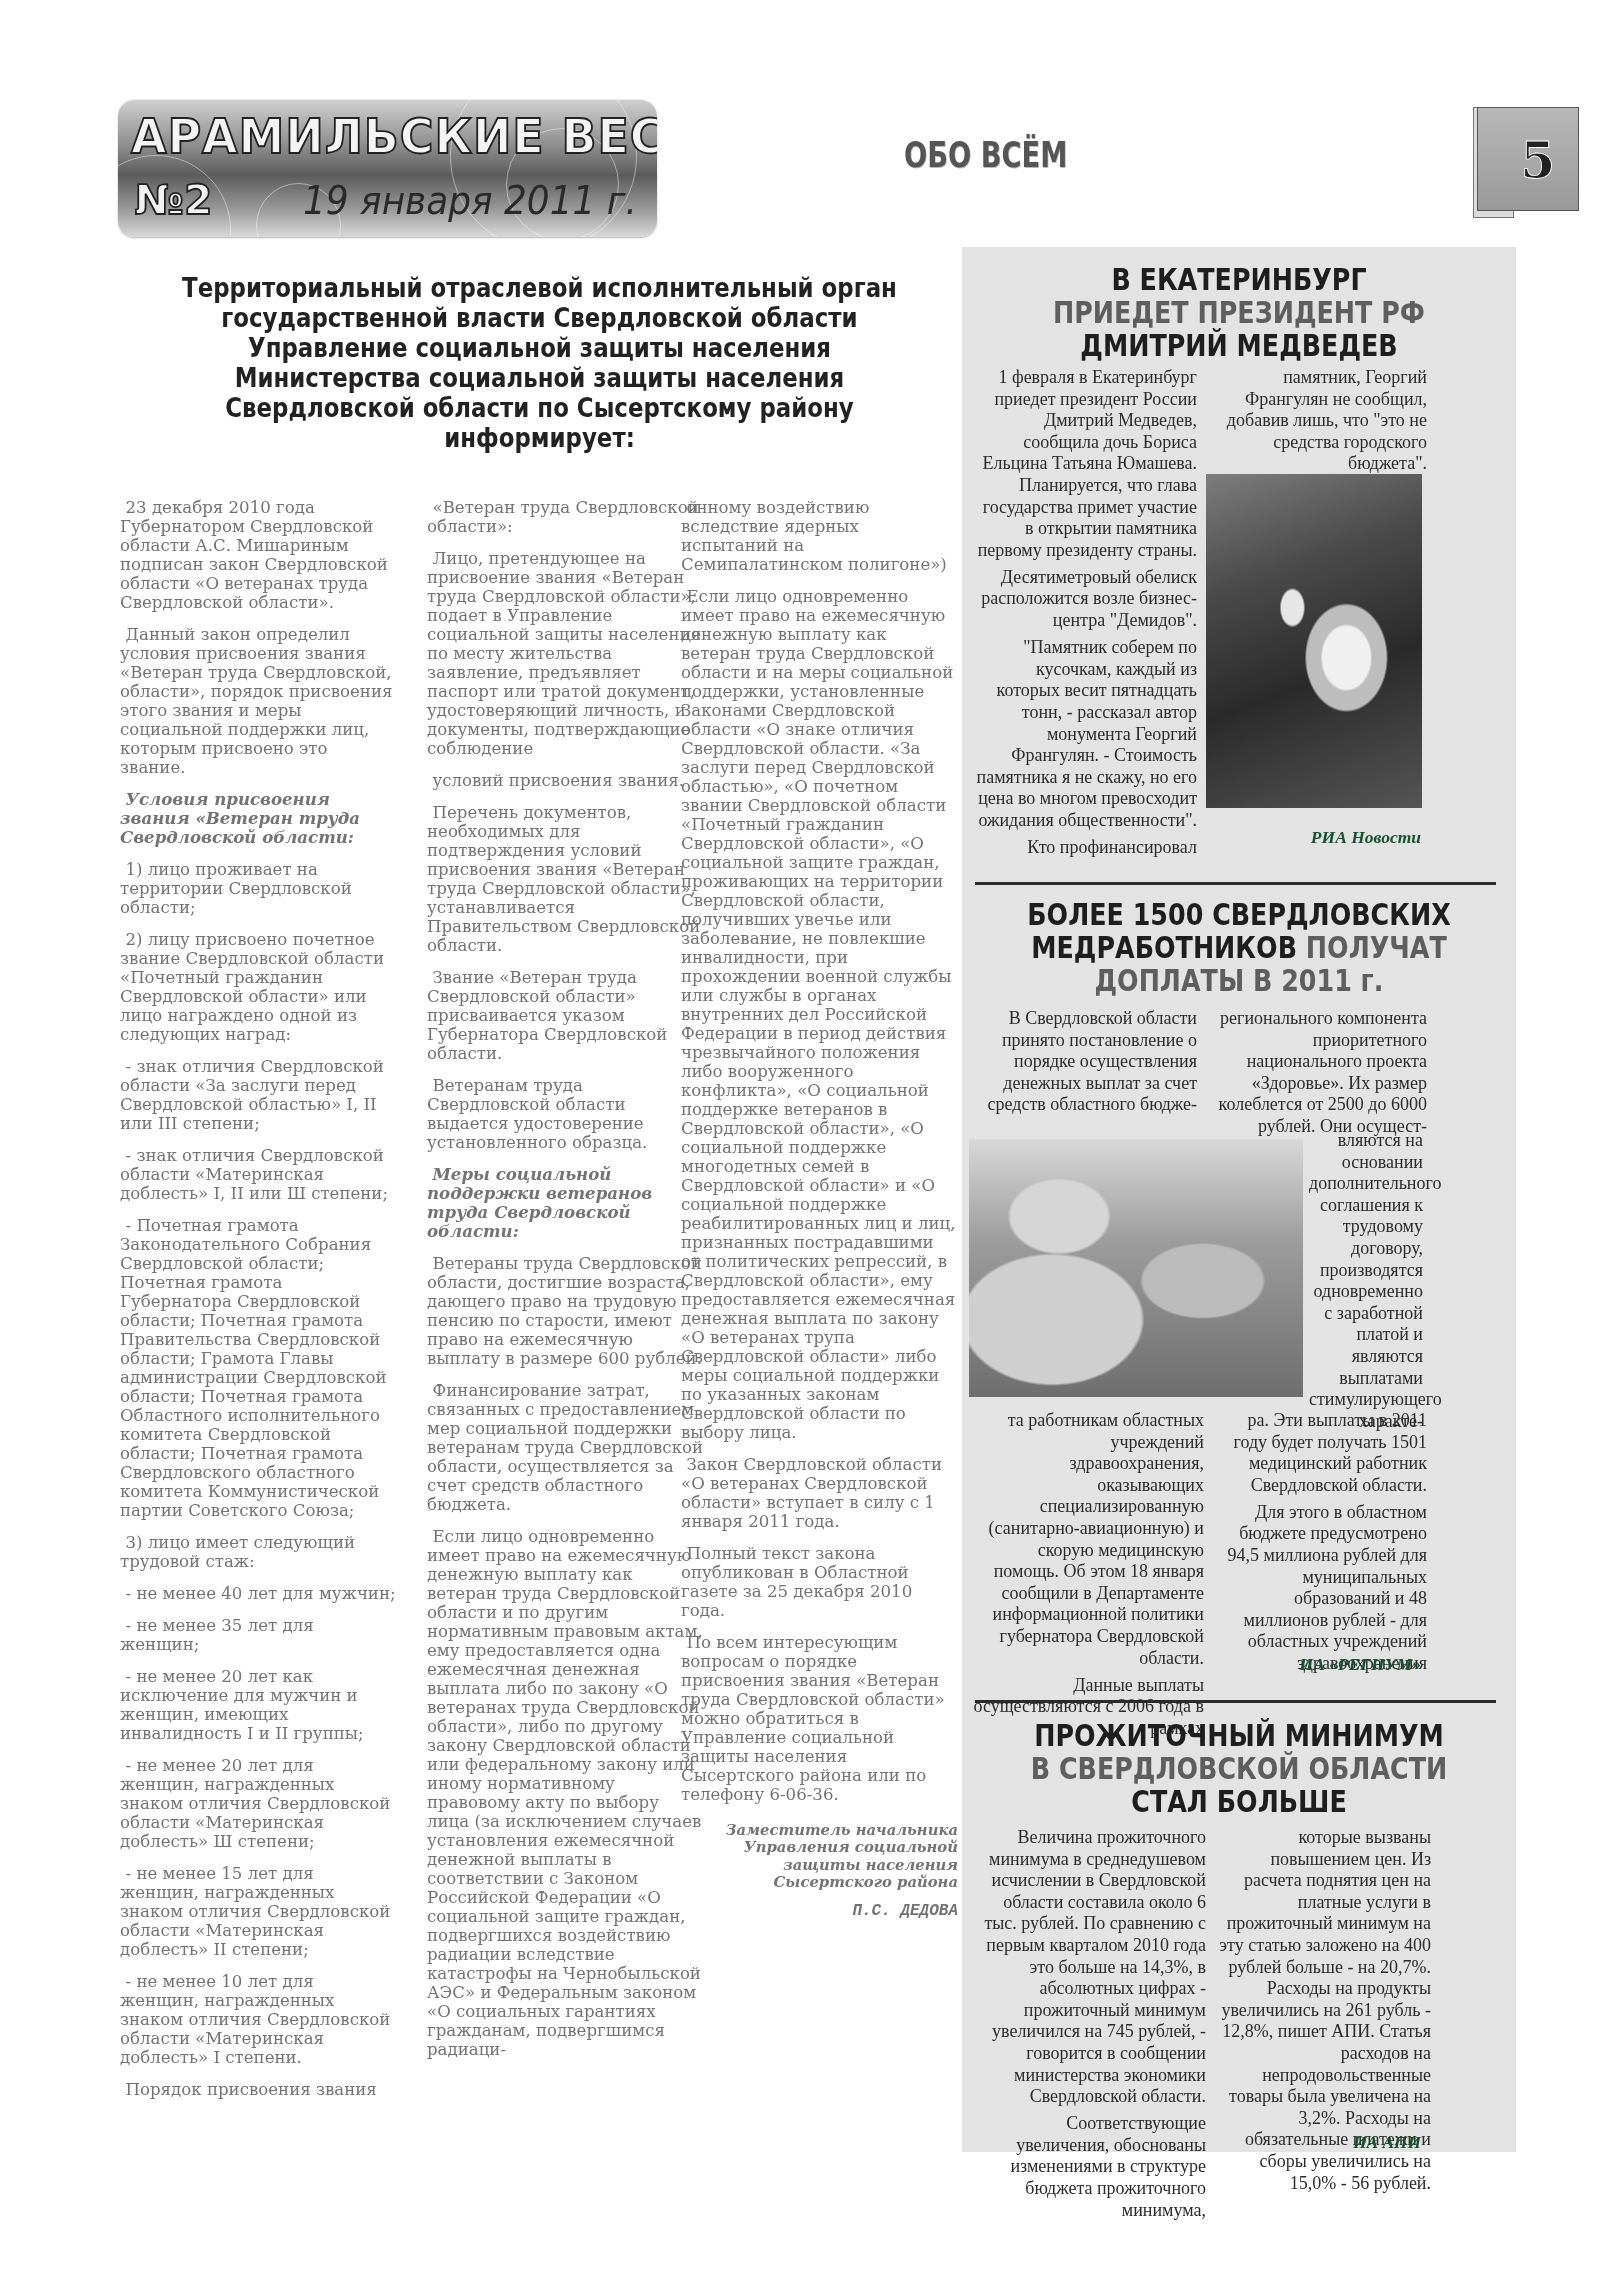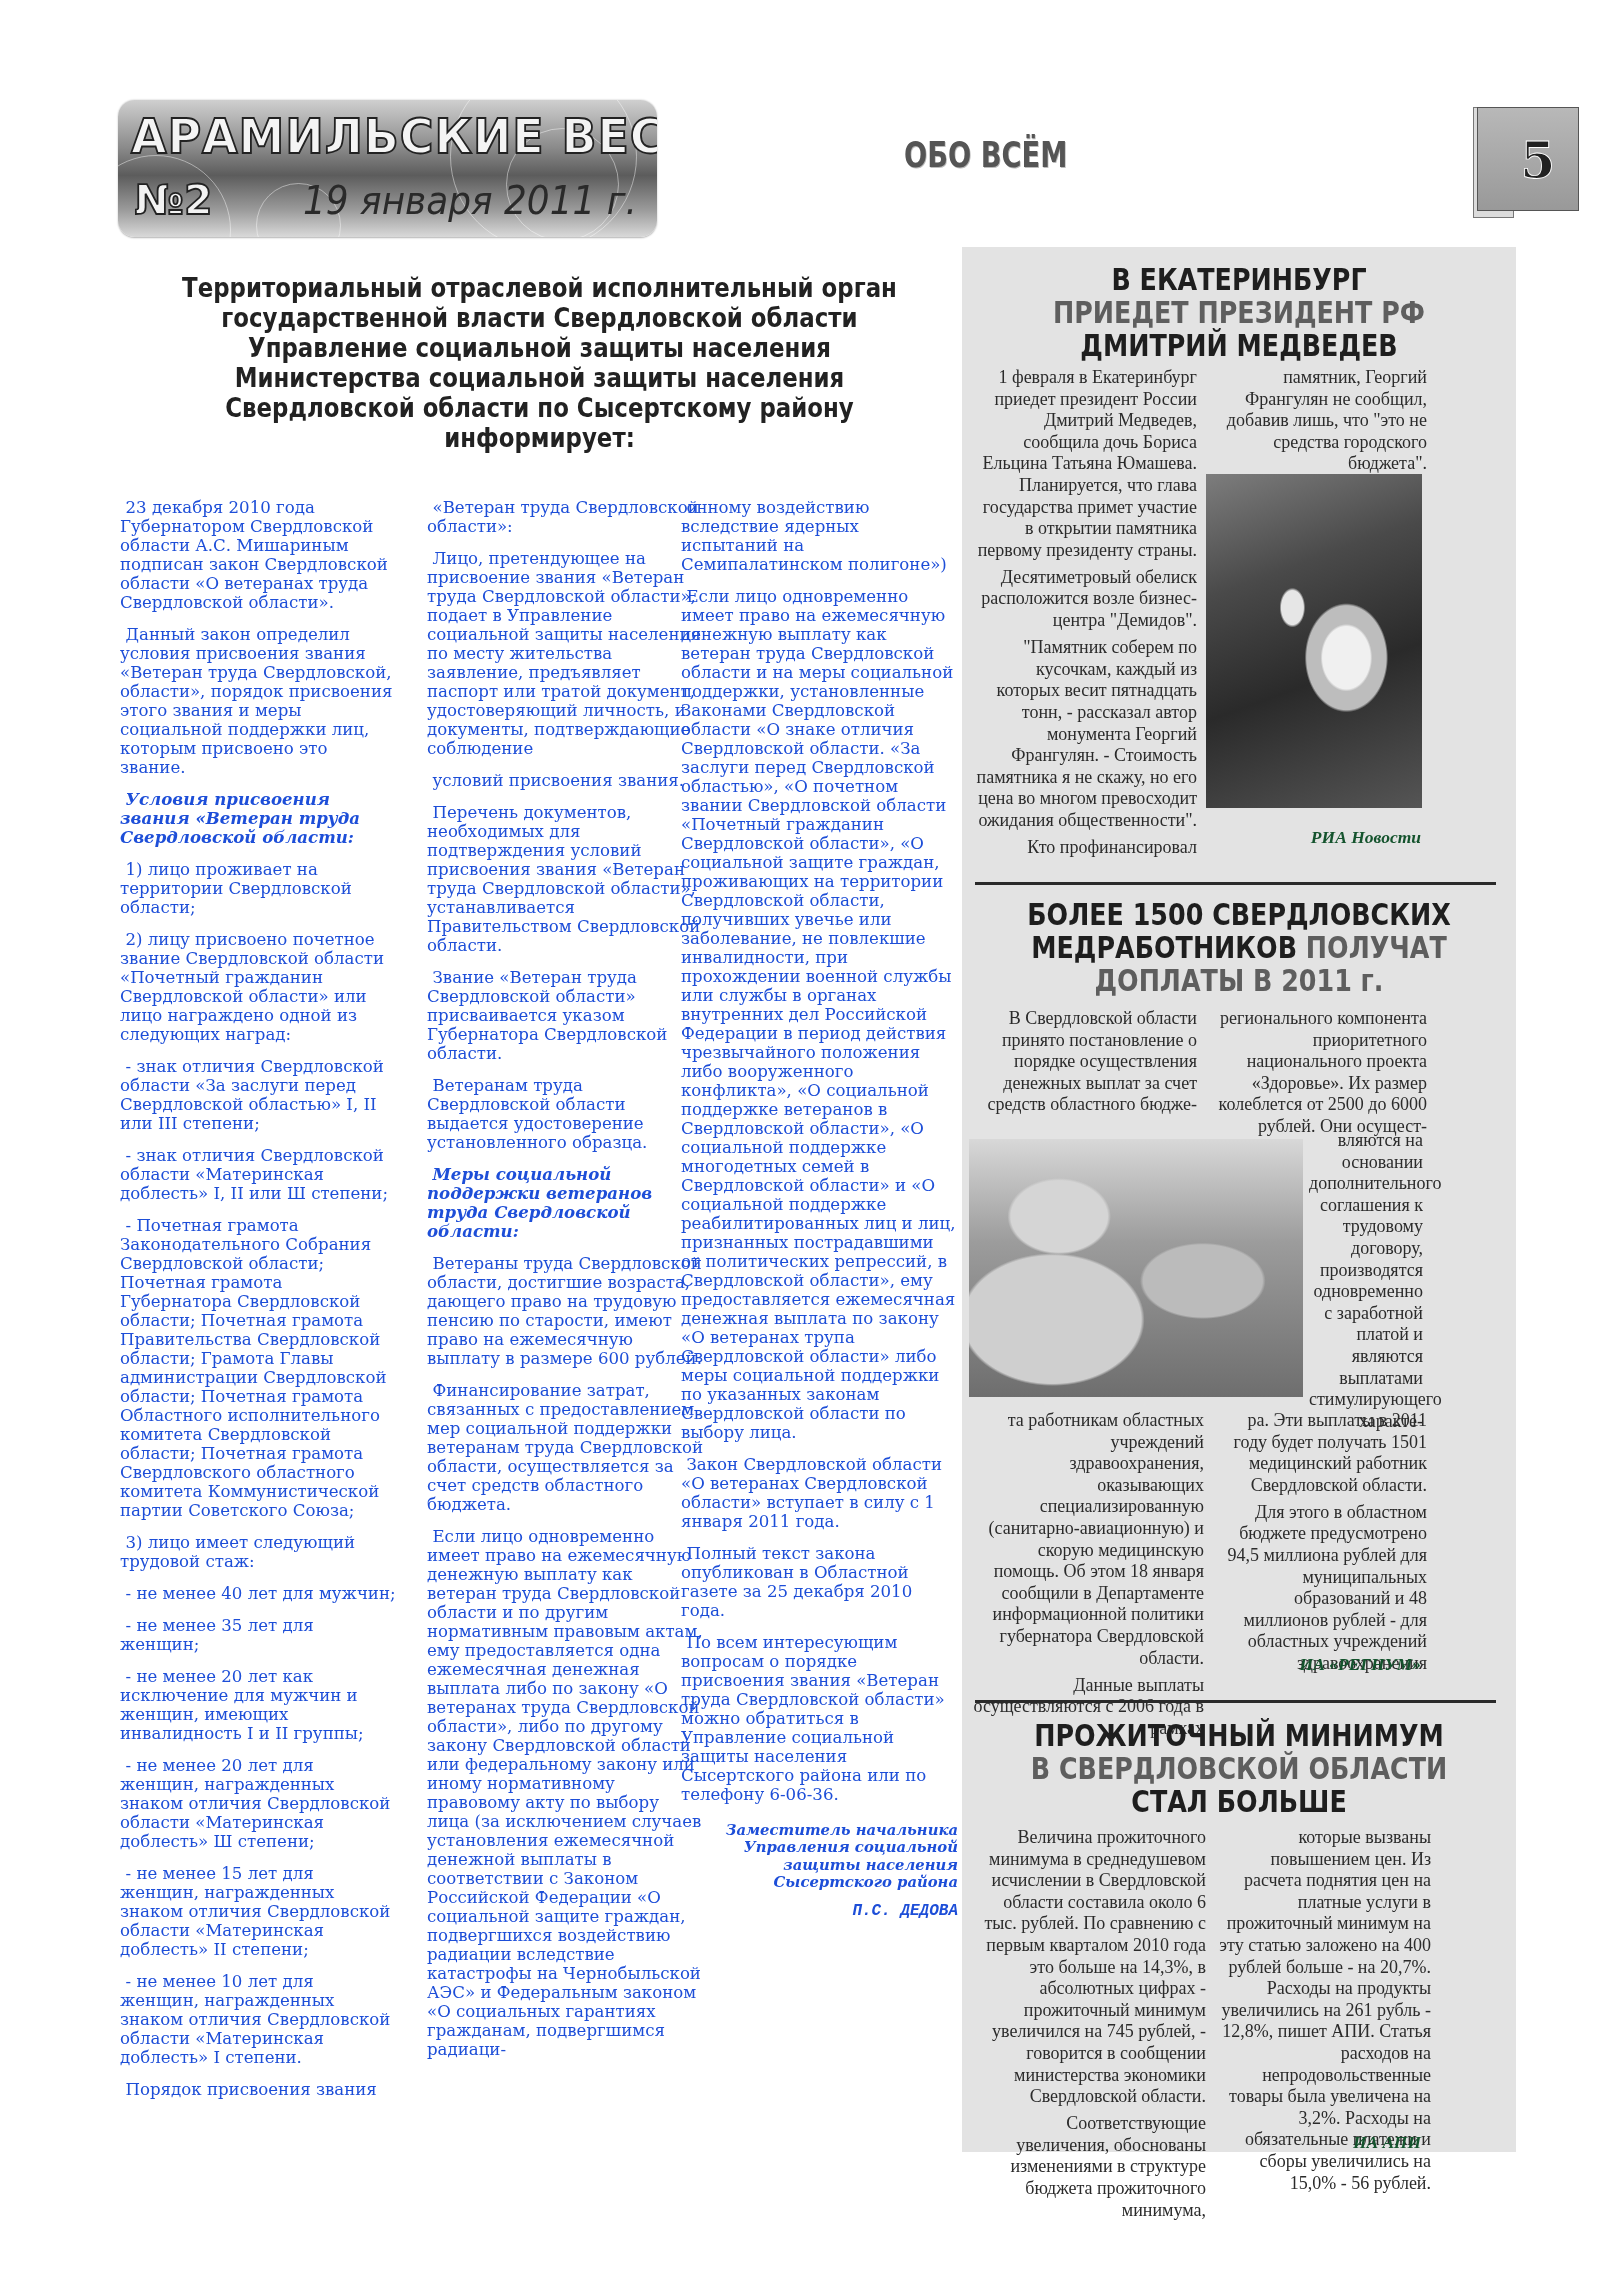--- a/index.html
+++ b/index.html
@@ -26,21 +26,21 @@
   .page-box .stack { position: absolute; left: 0; top: 0; width: 39px; height: 109px; border: 1.8px solid #777; background: #dcdcdc; }
   .page-box .face { position: absolute; left: 3.7px; top: 0; width: 100px; height: 102px; border: 1.8px solid #555;
     background: linear-gradient(180deg, #b8b8b8, #999); }
   .page-number { position: absolute; left: 1488px; top: 131px; width: 100px; text-align: center; font-family: "DejaVu Serif", serif;
     font-weight: bold; font-size: 50px; color: #222; -webkit-text-stroke: 0.9px #fff; }
 
   
   .lead { position: absolute; left: 129px; top: 273px; width: 821px; text-align: center; font-family: "DejaVu Sans", sans-serif;
     font-weight: bold; font-size: 26px; line-height: 30px; color: #222; transform: scaleX(0.88); transform-origin: center top; }
 
-  .col { position: absolute; top: 498px; font-family: "DejaVu Serif", serif; font-size: 16.6px; line-height: 19px; color: #1d4ed8; }
+  .col { position: absolute; top: 498px; font-family: "DejaVu Serif", serif; font-size: 16.6px; line-height: 19px; color: #737373; }
   .col p { margin: 0 0 13px 0; text-indent: 5.5px; }
   .col p.bi { font-weight: bold; font-style: italic; }
   .col1 { left: 120px; width: 277px; }
   .col2 { left: 399px; width: 277px; margin-left: 28px; }
   .col3 { left: 681px; width: 277px; }
   .signature { text-align: right; font-weight: bold; font-style: italic; font-size: 14.8px; line-height: 17.5px; margin-top: 16.6px; }
   .signature .name { margin-top: 12px; font-size: 16px; font-family: Liberation Mono, monospace; }
 
   
   .sidebar { position: absolute; left: 962px; top: 247px; width: 554px; height: 1905px; background: #e3e3e3; }

